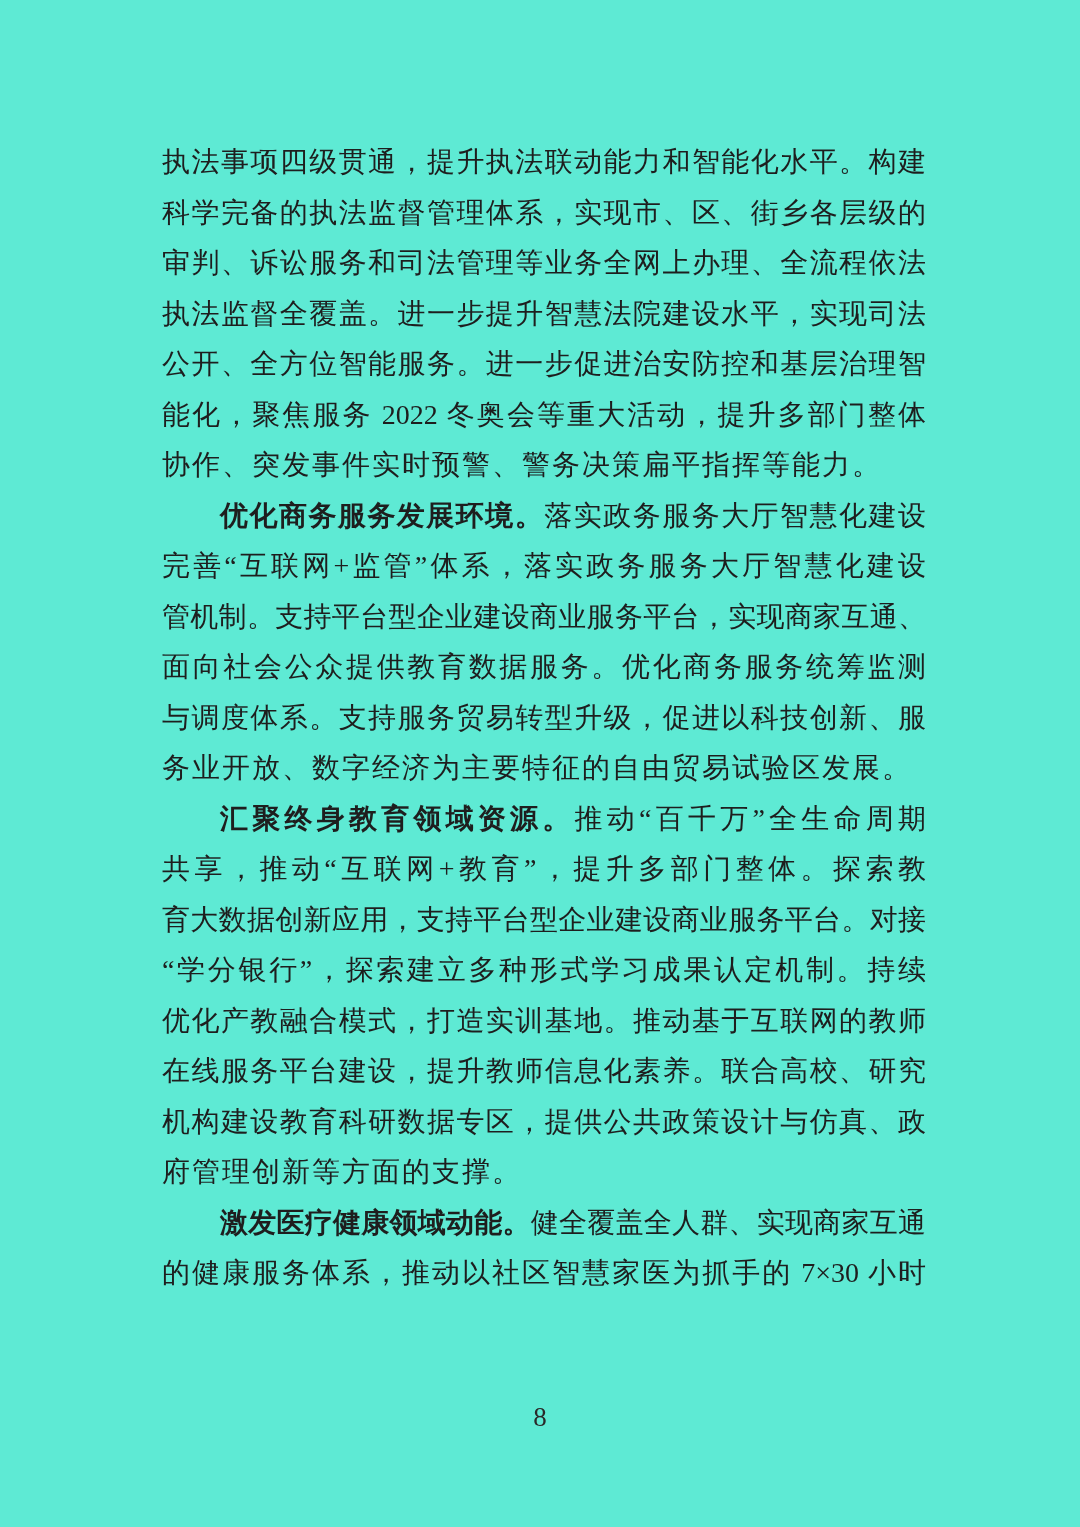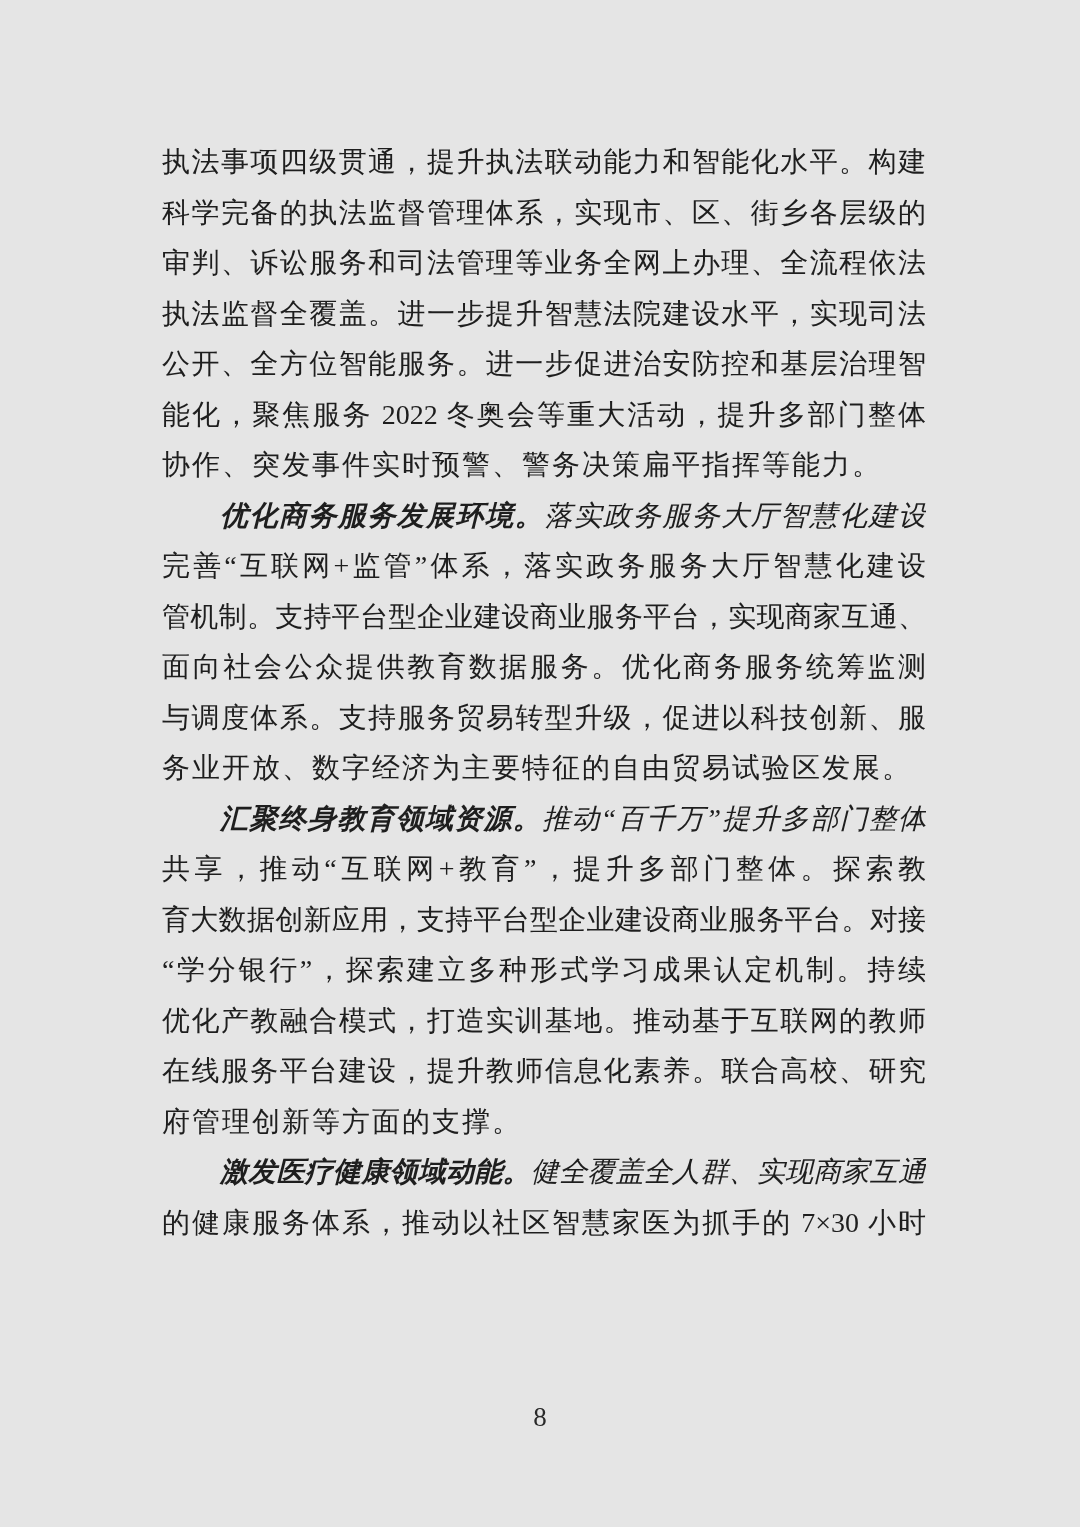--- a/index.html
+++ b/index.html
@@ -8,21 +8,21 @@
     width: 1080px;
     height: 1527px;
     position: relative;
     font-family: "Liberation Serif", "DejaVu Serif", serif;
     color: #1e1e1e;
     overflow: hidden;
   }
   .page {
     position: absolute;
     inset: 0;
-    background: #e5e5e5;
+    background: #5eead4;
   }
   .text-block {
     position: absolute;
     left: 162px;
     top: 137px;
     width: 764px;
   }
   .para { display: block; }
   .line {
     display: block;
@@ -33,21 +33,20 @@
     text-align-last: justify;
     white-space: normal;
     overflow: hidden;
   }
   .line.last {
     text-align-last: left;
     letter-spacing: 2px;
   }
   .line.indent {
     text-indent: 58px;
-    font-style: italic;
   }
   .lead {
     font-weight: 700;
   }
   .page-number-wrap {
     position: absolute;
     left: 0;
     top: 1402px;
     width: 100%;
     text-align: center;
@@ -78,26 +77,27 @@
     <div class="para">
       <div class="line indent"><span class="lead">优化商务服务发展环境。</span><span>落实政务服务大厅智慧化建设</span></div>
       <div class="line">完善“互联网+监管”体系，落实政务服务大厅智慧化建设</div>
       <div class="line">管机制。支持平台型企业建设商业服务平台，实现商家互通、</div>
       <div class="line">面向社会公众提供教育数据服务。优化商务服务统筹监测</div>
       <div class="line">与调度体系。支持服务贸易转型升级，促进以科技创新、服</div>
       <div class="line last">务业开放、数字经济为主要特征的自由贸易试验区发展。</div>
     </div>
 
     <div class="para">
-      <div class="line indent"><span class="lead">汇聚终身教育领域资源。</span><span>推动“百千万”提升多部门整体</span></div>
+      <div class="line indent"><span class="lead">汇聚终身教育领域资源。</span><span>推动“百千万”全生命周期</span></div>
       <div class="line">共享，推动“互联网+教育”，提升多部门整体。探索教</div>
       <div class="line">育大数据创新应用，支持平台型企业建设商业服务平台。对接</div>
       <div class="line">“学分银行”，探索建立多种形式学习成果认定机制。持续</div>
       <div class="line">优化产教融合模式，打造实训基地。推动基于互联网的教师</div>
       <div class="line">在线服务平台建设，提升教师信息化素养。联合高校、研究</div>
+      <div class="line">机构建设教育科研数据专区，提供公共政策设计与仿真、政</div>
       <div class="line last">府管理创新等方面的支撑。</div>
     </div>
 
     <div class="para">
       <div class="line indent"><span class="lead">激发医疗健康领域动能。</span><span>健全覆盖全人群、实现商家互通</span></div>
       <div class="line">的健康服务体系，推动以社区智慧家医为抓手的 7×30 小时</div>
     </div>
 
   </main>
 

